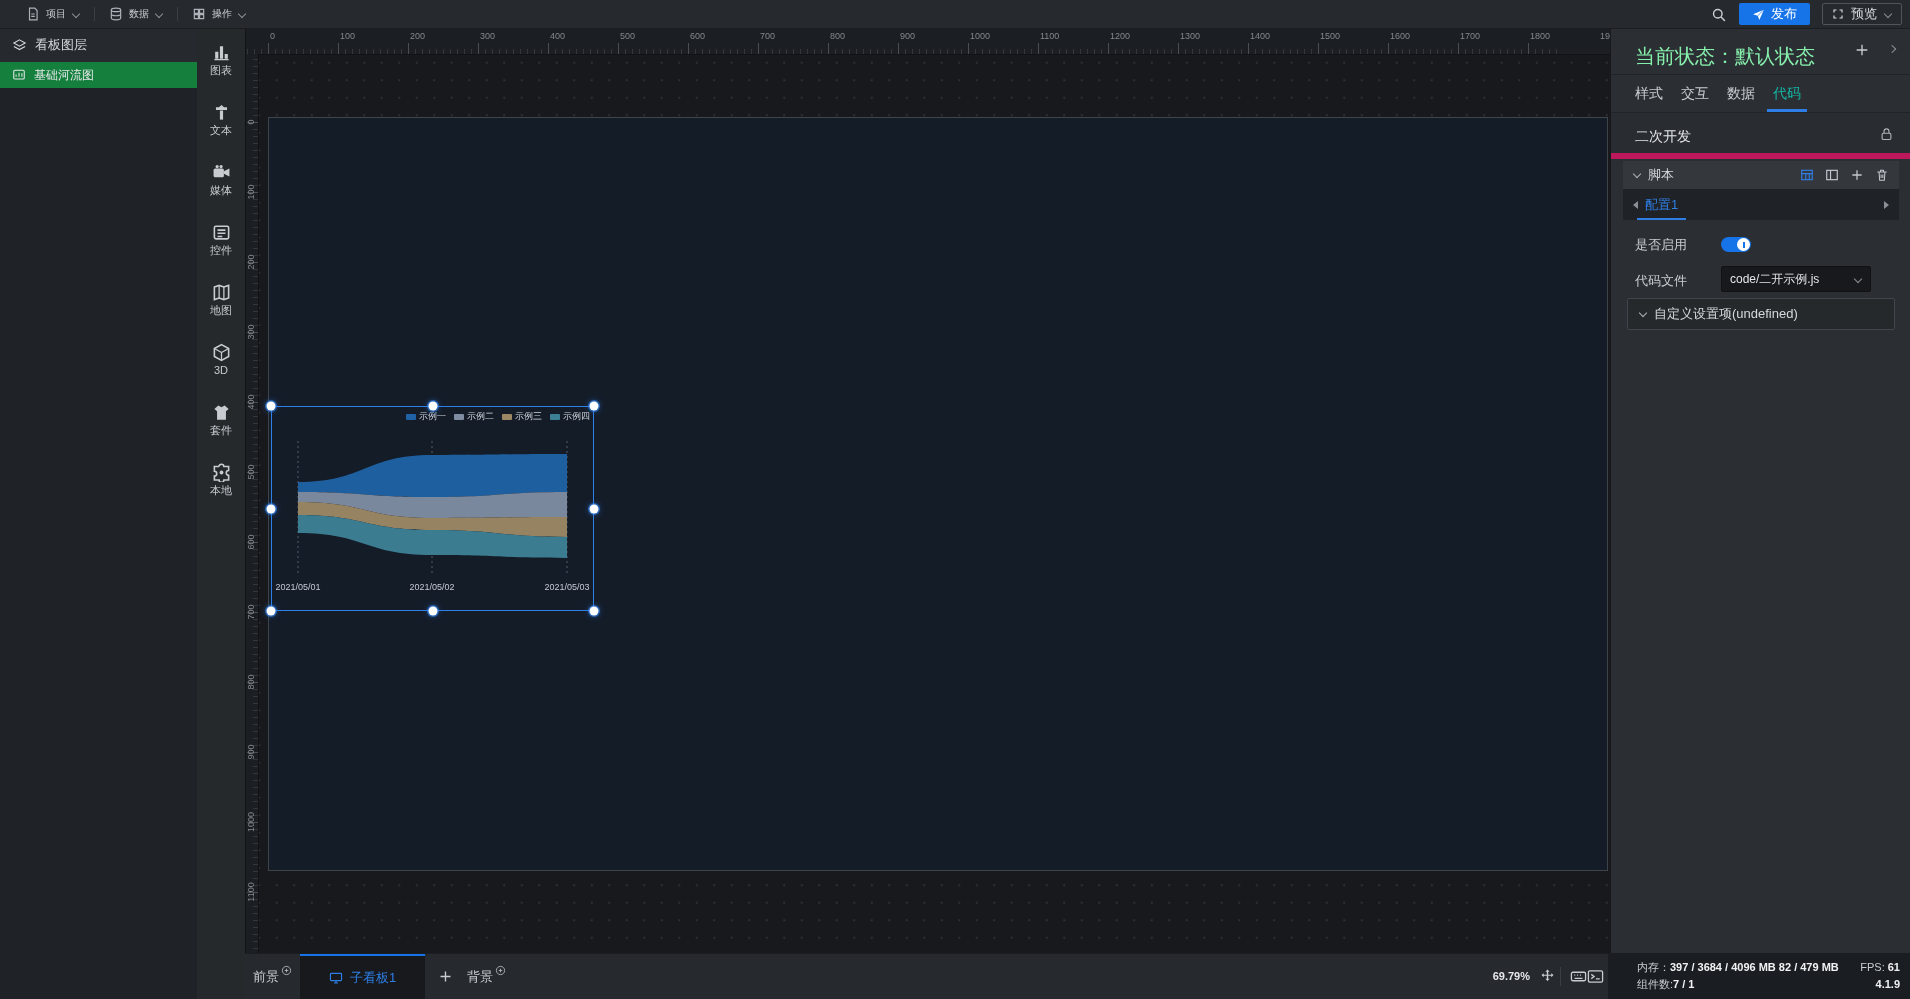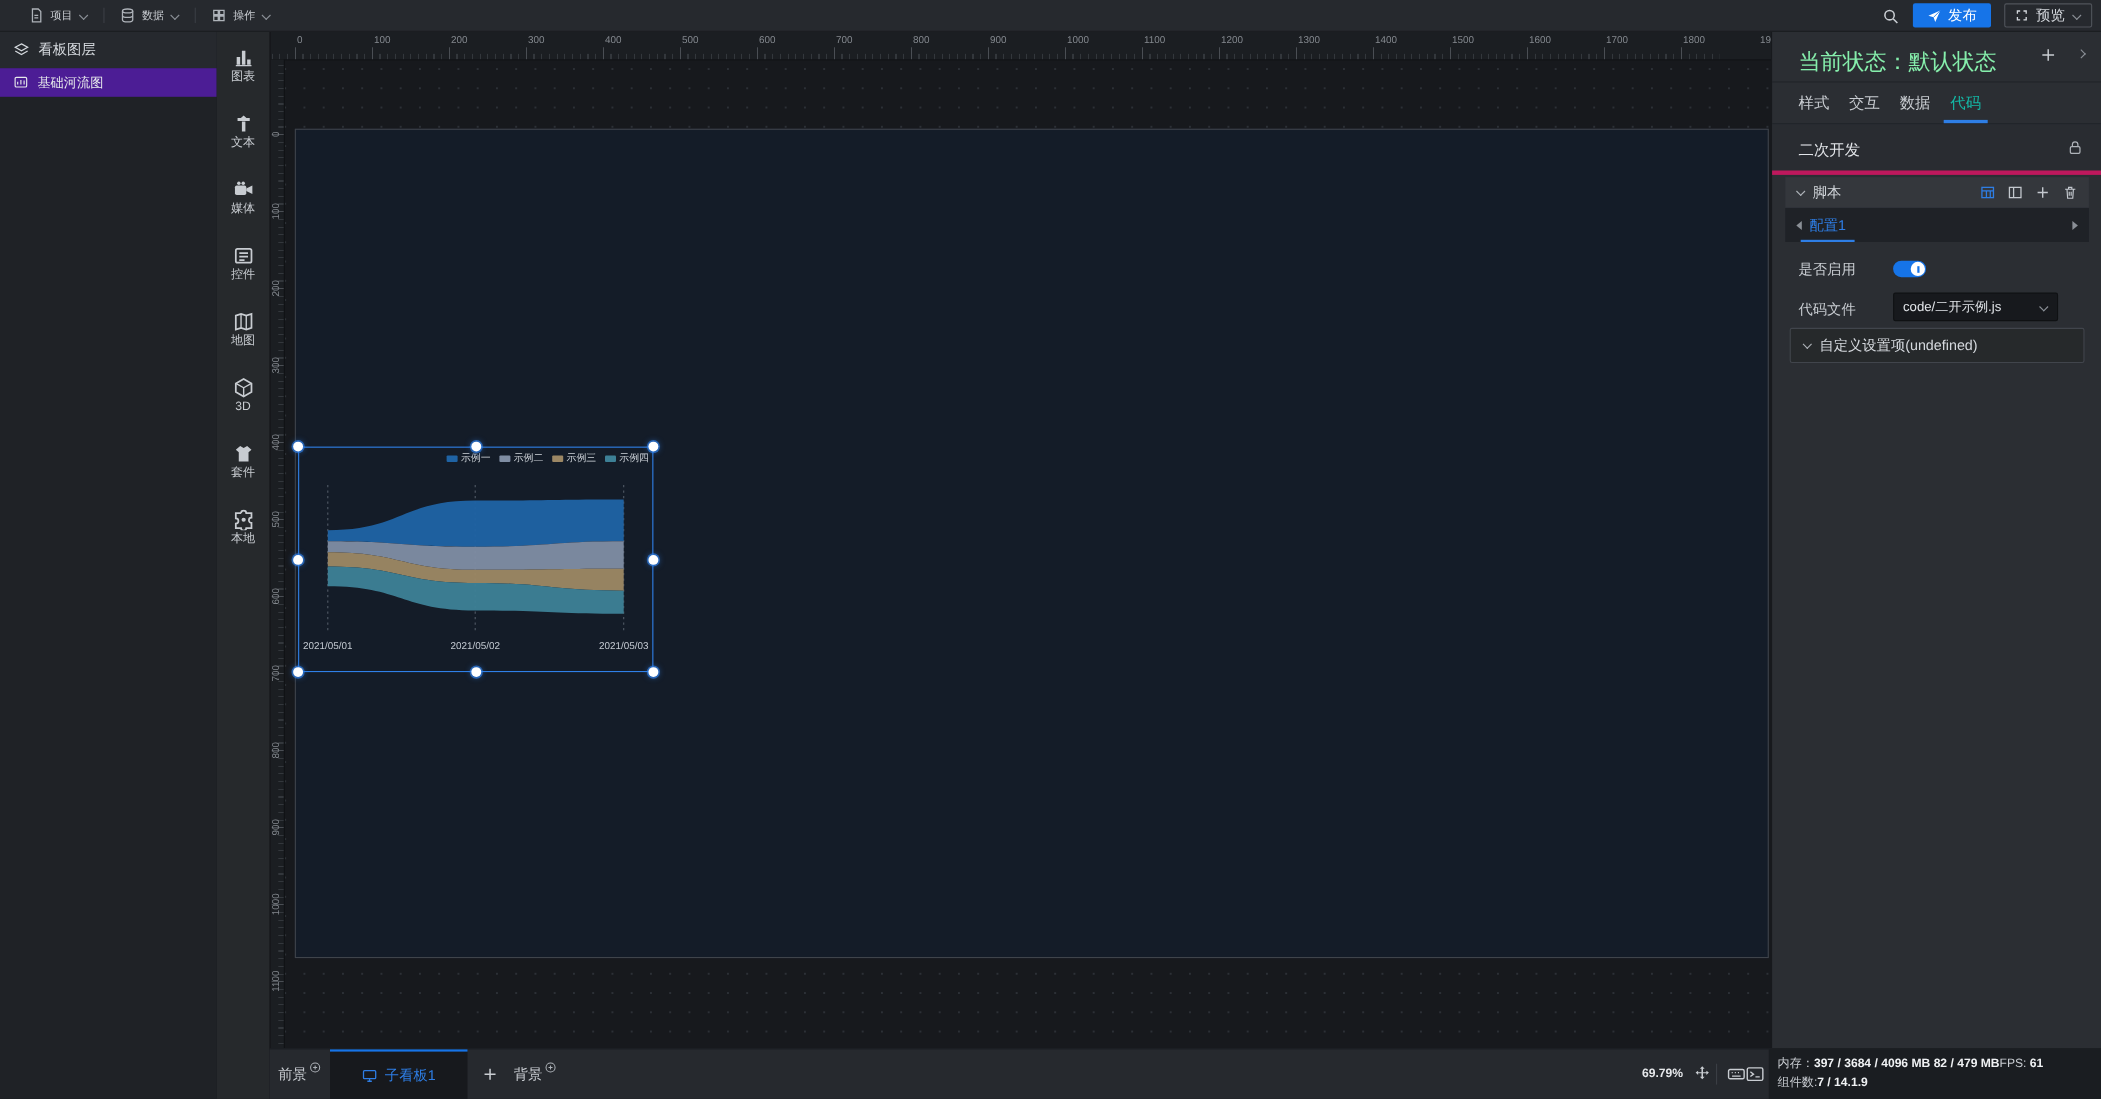--- a/index.html
+++ b/index.html
@@ -24,21 +24,21 @@
     height:22px;padding:0 13px;border-radius:2px;cursor:pointer;}
   .prev-btn{display:flex;align-items:center;gap:7px;border:1px solid #50545B;color:#D5D9DE;
     font-size:13px;height:20px;padding:0 9px;border-radius:2px;cursor:pointer;background:transparent;}
 
   
   .layer-panel{position:absolute;left:0;top:28px;width:197px;height:971px;background:#1F2226;z-index:20;}
   .lp-header{height:34px;display:flex;align-items:center;gap:8px;padding:0 12px;background:#26292E;
     font-size:13px;color:#D5D9DE;}
   .lp-item{height:26px;display:flex;align-items:center;gap:8px;padding:0 12px;font-size:12px;
     color:#E6E8EB;cursor:pointer;}
-  .lp-item.sel{background:#4c1d95;}
+  .lp-item.sel{background:#15803d;}
 
   
   .tool-col{position:absolute;left:197px;top:28px;width:48px;height:971px;background:#26292C;
     border-right:1px solid #101215;z-index:20;}
   .tool-item{position:absolute;left:0;width:48px;height:46px;display:flex;flex-direction:column;
     align-items:center;gap:2px;color:#C8CCD1;cursor:pointer;}
   .tool-item .lbl{font-size:11px;line-height:12px;}
 
   
   .canvas{position:absolute;left:245px;top:28px;width:1365px;height:925px;background-color:#17191D;
@@ -83,21 +83,21 @@
   .rp-arrow{position:absolute;right:14px;top:17px;width:8px;height:8px;cursor:pointer;}
   .rp-arrow::after{content:"";position:absolute;left:1px;top:1px;width:5px;height:5px;
     border-right:1.4px solid #8A8F96;border-top:1.4px solid #8A8F96;transform:rotate(45deg);}
   .rp-tabs{position:absolute;left:0;top:47px;width:100%;height:38px;border-bottom:1px solid #202329;
     box-sizing:border-box;display:flex;align-items:flex-start;gap:18px;padding-left:24px;}
   .rp-tab{font-size:14px;color:#C9CDD2;cursor:pointer;position:relative;height:100%;
     display:flex;align-items:center;}
   .rp-tab.active{color:#14b8a6;}
   .rp-tab.active::after{content:"";position:absolute;left:-6px;right:-6px;bottom:0;height:3px;background:#2E7EE5;}
   .rp-dev{position:absolute;left:0;top:85px;width:100%;height:46px;background:#292C31;
-    border-bottom:4px solid #be185d;box-sizing:border-box;}
+    border-bottom:6px solid #be185d;box-sizing:border-box;}
   .rp-dev .t{position:absolute;left:24px;top:15px;font-size:14px;color:#E2E5E9;}
   .rp-dev .lock{position:absolute;right:16px;top:14px;color:#AEB3B9;cursor:pointer;}
   .script-head{position:absolute;left:12px;top:133px;width:276px;height:28px;background:#34373C;
     display:flex;align-items:center;padding:0 10px;box-sizing:border-box;gap:7px;}
   .script-head .t{font-size:13px;color:#D5D9DE;}
   .sh-icons{margin-left:auto;display:flex;gap:11px;align-items:center;}
   .sh-icons span{display:flex;cursor:pointer;color:#C3C8CE;}
   .cfg-strip{position:absolute;left:12px;top:161px;width:276px;height:31px;background:#1F2227;}
   .cfg-tab{position:absolute;left:14px;top:0;height:100%;display:flex;align-items:center;
     font-size:13px;color:#2E7EE5;cursor:pointer;padding:0 8px;}
@@ -130,21 +130,21 @@
   .bb-tab{position:absolute;left:55px;top:0;width:125px;height:100%;background:#17191D;
     border-top:2px solid #1674E8;box-sizing:border-box;display:flex;align-items:center;
     justify-content:center;gap:7px;font-size:13px;color:#2E7EE5;cursor:pointer;}
   .bb-plus{position:absolute;left:185px;top:0;width:30px;height:100%;display:flex;align-items:center;
     justify-content:center;color:#C9CDD2;cursor:pointer;}
   .zoom-pct{position:absolute;right:380px;top:16px;font-size:11px;font-weight:bold;color:#E6E8EB;}
   .bb-ico{position:absolute;top:14px;color:#C9CDD2;cursor:pointer;display:flex;}
   .bb-div{position:absolute;right:349px;top:13px;width:1px;height:19px;background:#3A3E44;}
   .stats{position:absolute;right:0;top:0;width:302px;height:100%;background:#1A1D21;
     box-sizing:border-box;padding:5px 10px 0 8px;font-size:11px;}
-  .stat-line{display:flex;justify-content:flex-start;line-height:17px;white-space:nowrap;}
+  .stat-line{display:flex;justify-content:space-between;line-height:17px;white-space:nowrap;margin-left:21px;}
   .stat-line .v{color:#F0F2F4;font-weight:bold;}
   .stat-line .l{color:#C9CDD2;}
 </style>
 </head>
 <body>
 
 <div class="topbar">
   <div class="menus" id="menus">
       <div class="menu">
         <span class="mi">

